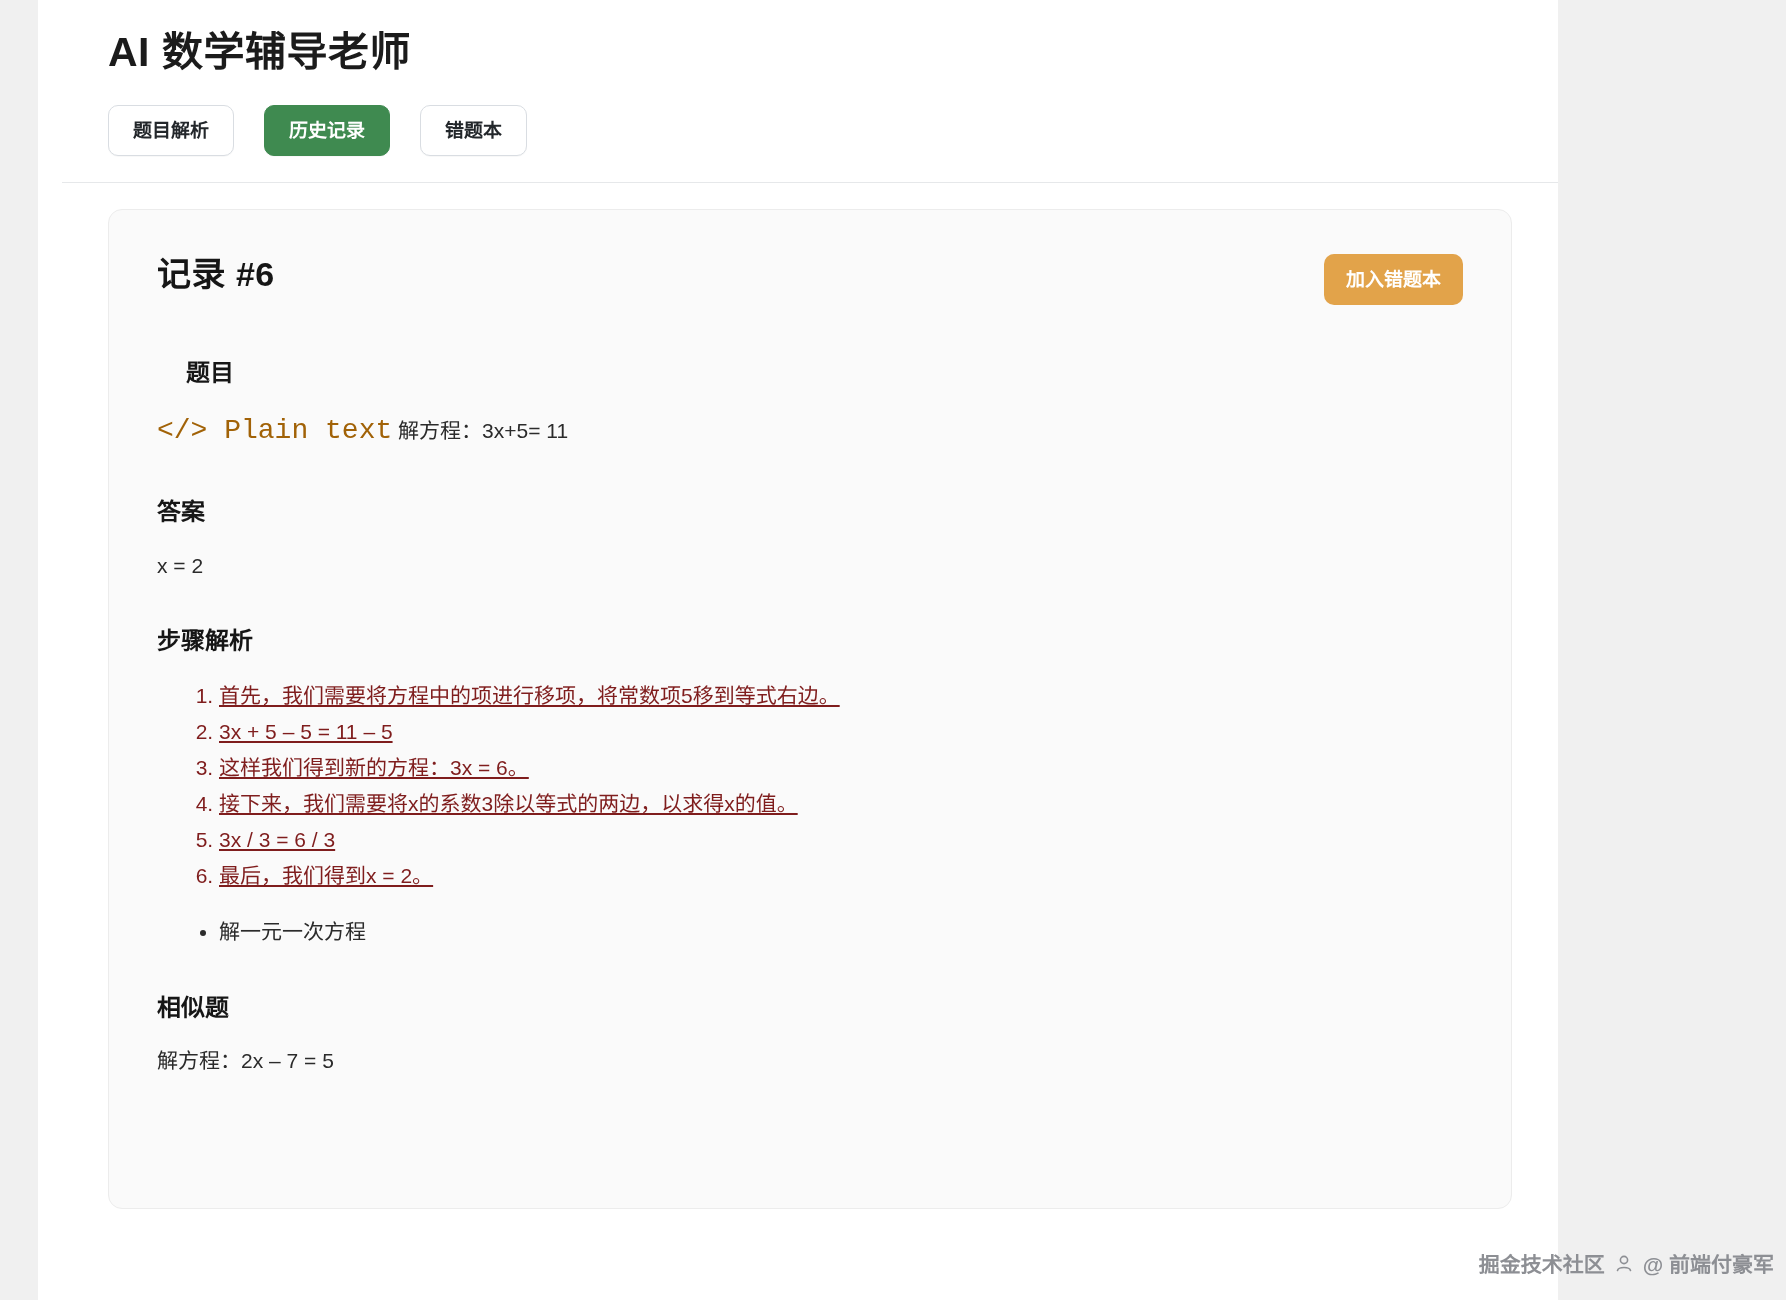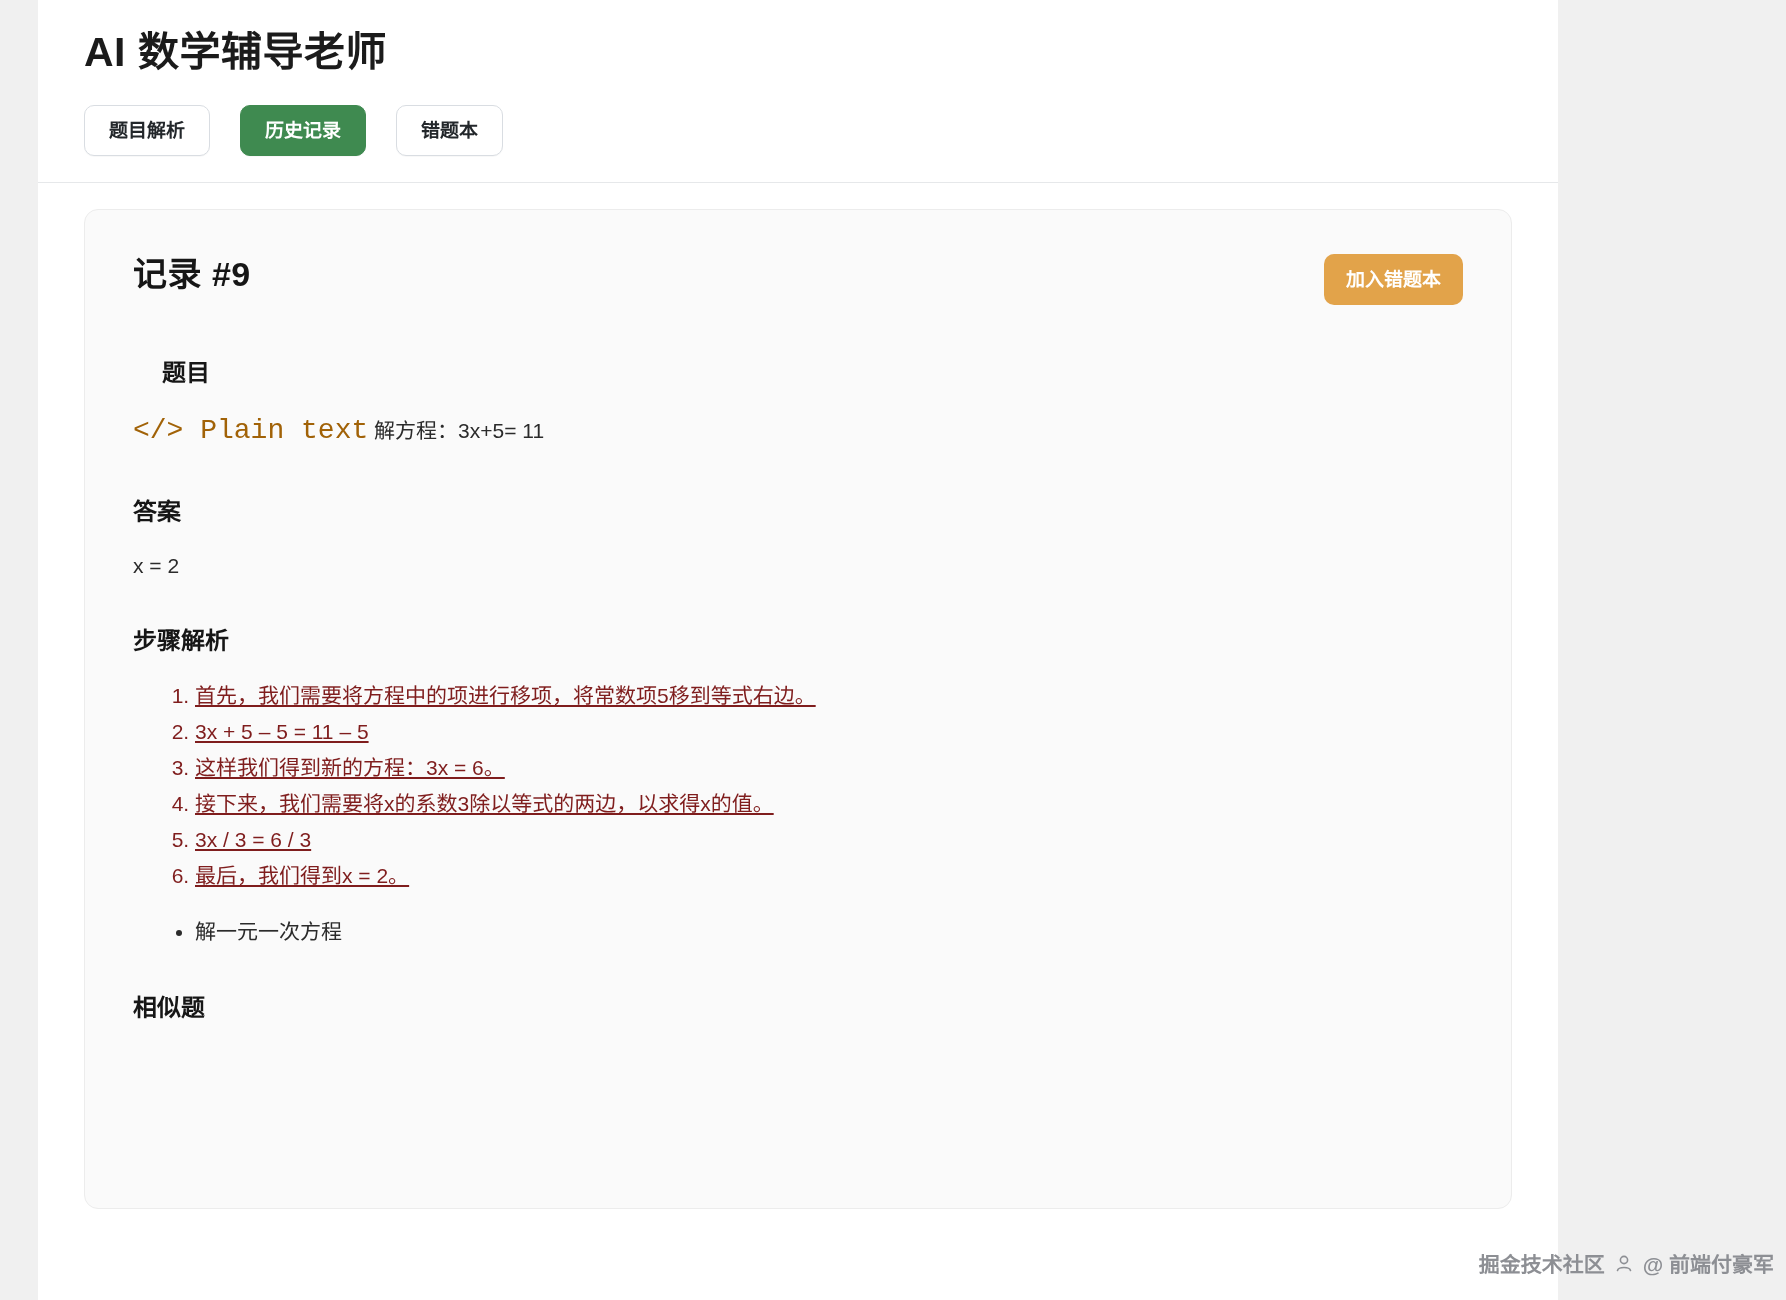--- a/index.html
+++ b/index.html
@@ -21,20 +21,21 @@
 
   
   .app-window {
     position: absolute;
     left: 38px;
     top: 0px;
     width: 1520px;
     height: 1300px;
     background: #ffffff;
     box-sizing: border-box;
+    padding-left: 24px;
   }
 
   .app-header {
     padding: 26px 46px 0 46px;
   }
 
   .app-title {
     font-size: 41px;
     font-weight: bold;
     color: #1b1b1b;
@@ -201,21 +202,21 @@
       <button class="tab active">历史记录</button>
       <button class="tab">错题本</button>
     </div>
 
     <div class="header-divider"></div>
 
     <div class="content-area">
       <div class="record-card">
 
         <div class="record-head">
-          <h2 class="record-title">记录 #9</h2>
+          <h2 class="record-title">记录 #6</h2>
           <button class="btn-wrongbook">加入错题本</button>
         </div>
 
         <h3 class="section-title first">题目</h3>
         <p class="body-text">
           <span class="mono-tag">&lt;/&gt; Plain text</span>
           <span>解方程：3x+5= 11</span>
         </p>
 
         <h3 class="section-title">答案</h3>
@@ -229,20 +230,21 @@
           <li>接下来，我们需要将x的系数3除以等式的两边，以求得x的值。</li>
           <li>3x / 3 = 6 / 3</li>
           <li>最后，我们得到x = 2。</li>
         </ol>
 
         <ul class="points">
           <li>解一元一次方程</li>
         </ul>
 
         <h3 class="section-title">相似题</h3>
+        <p class="body-text">解方程：2x – 7 = 5</p>
 
       </div>
     </div>
 
   </div>
 
   <div class="watermark">
     <span>掘金技术社区</span>
     <span class="wm-icon">
       <svg width="22" height="22" viewBox="0 0 22 22" aria-hidden="true">

